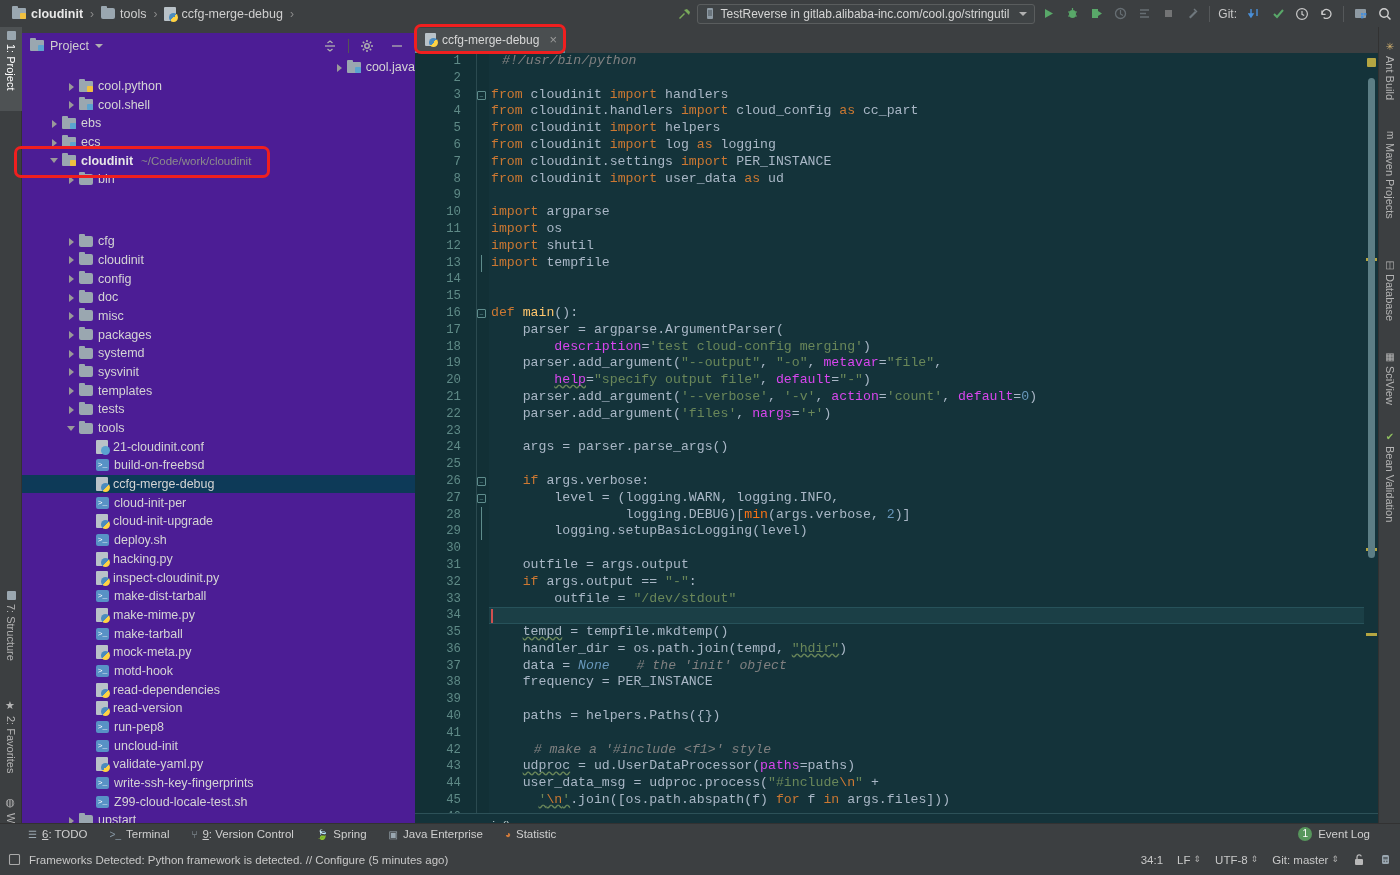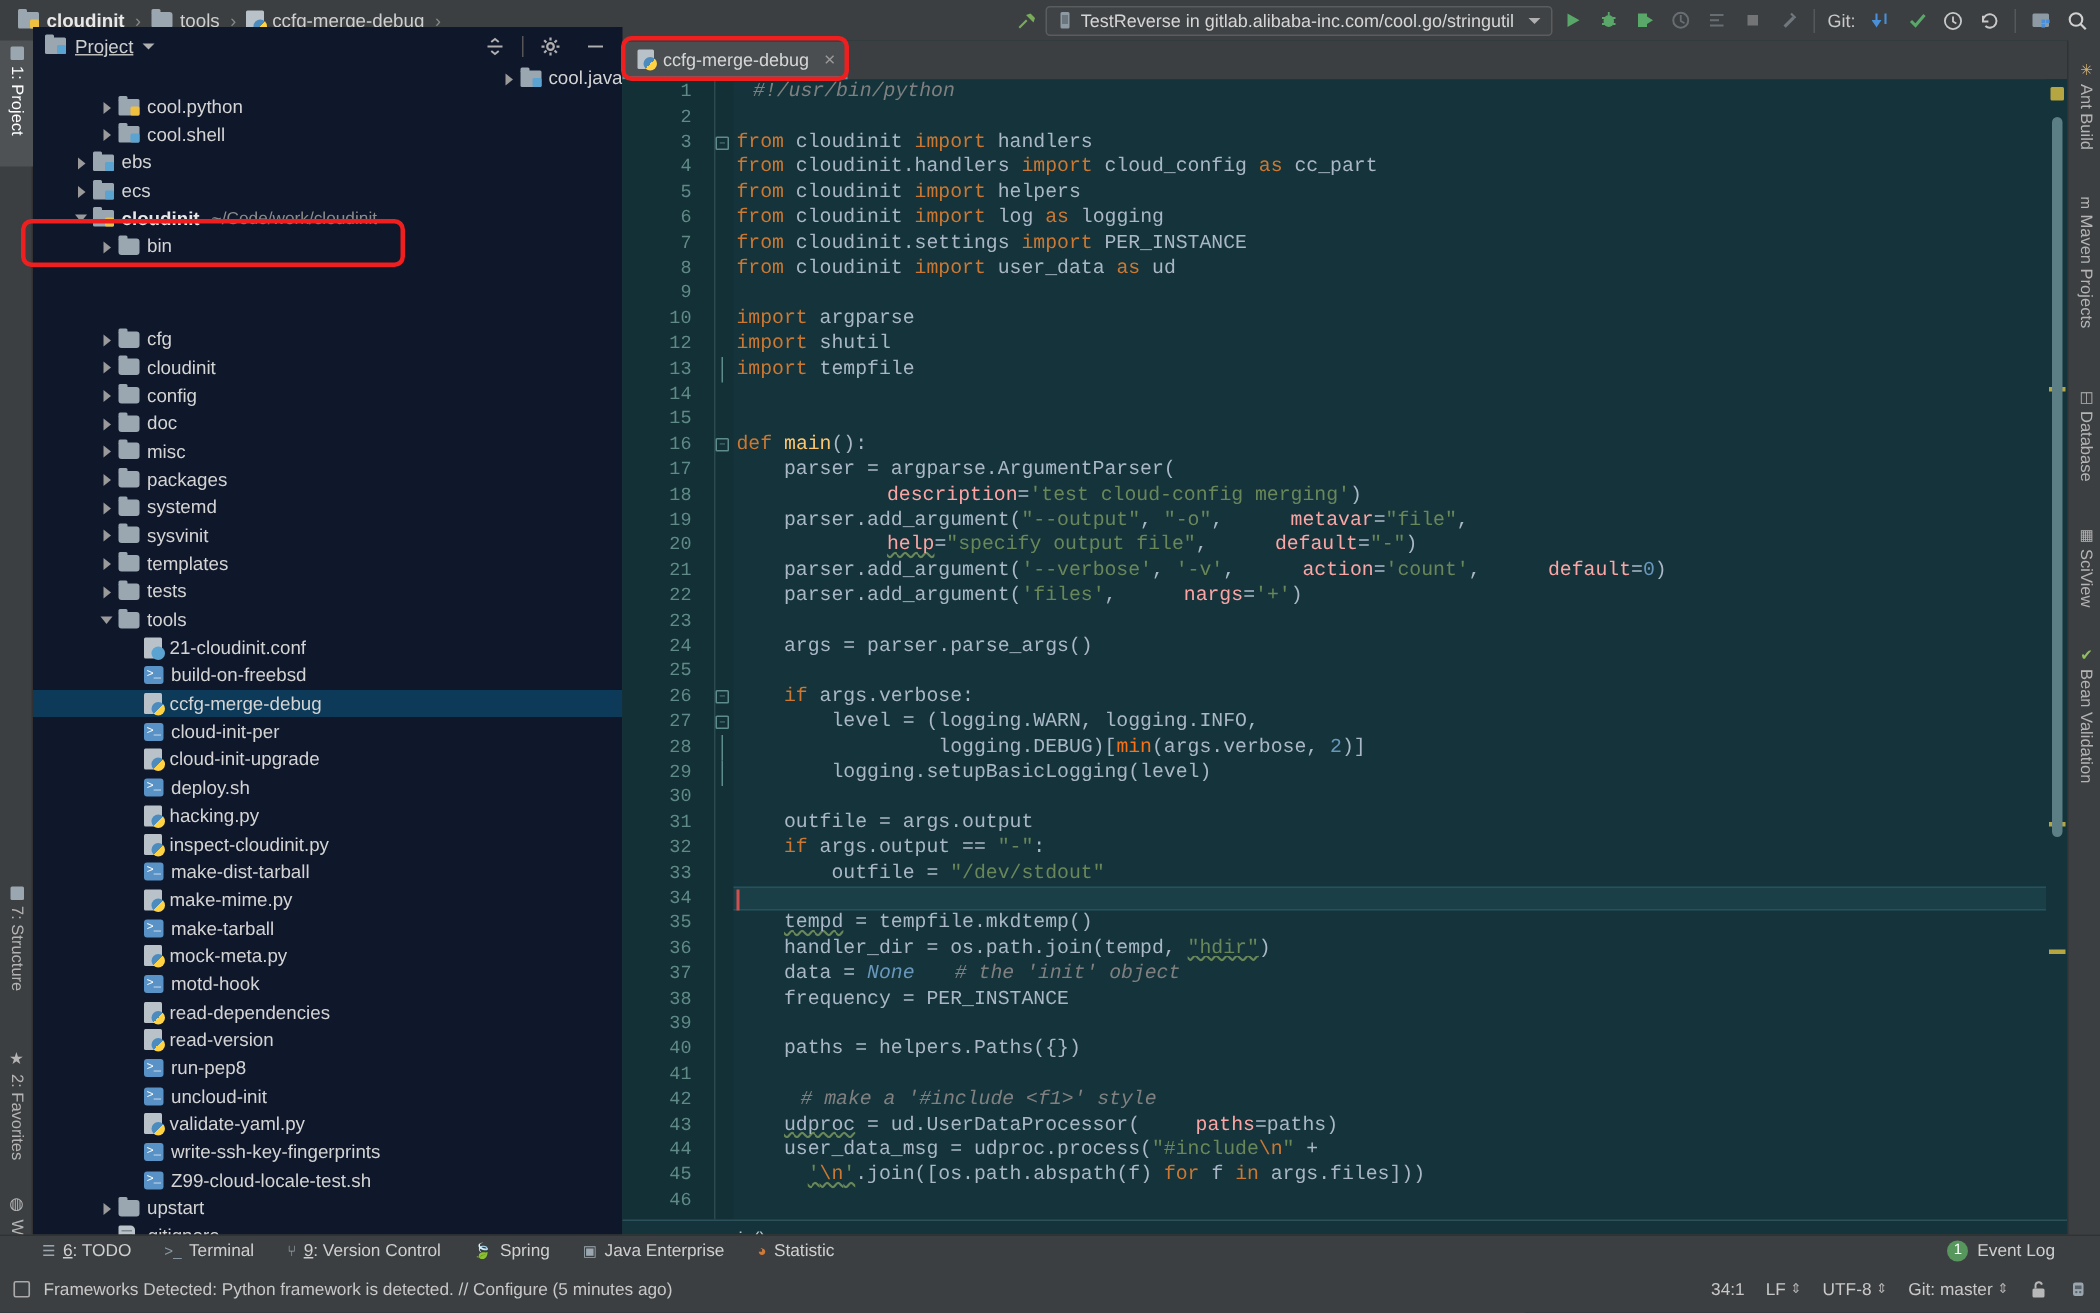--- a/index.html
+++ b/index.html
@@ -63,21 +63,21 @@
       display:flex; align-items:center; gap:4px; padding:4px 0; }
   .vtab.active { background:#4e5254; color:#ffffff; }
   .vdot { width:9px;height:9px; background:#9aa7b0; border-radius:1px; flex:none;
       transform:rotate(90deg); }
 
   
   .rightstrip { position:absolute; right:0; top:27px; width:22px; height:810px; background:#3c3f41;
       border-left:1px solid #323232; }
 
   
-  .projpanel { position:absolute; left:22px; top:18px; width:393px; height:810px; background:#0f172a;text-decoration:underline; }
+  .projpanel { position:absolute; left:22px; top:33px; width:393px; height:810px; background:#4c1d95; }
   .projhead { height:25px; display:flex; align-items:center; padding-left:8px; gap:6px; }
   .projhead .title { color:#cfcfcf; font-size:12.5px; }
   .caret-dn { width:0;height:0;border-left:4px solid transparent;border-right:4px solid transparent;
       border-top:4px solid #b0b0b0; }
   .projhead .spacer{ flex:1; }
   .hicon { width:24px; height:22px; display:flex; align-items:center; justify-content:center; }
   .vsep { width:1px; height:14px; background:#555; }
 
   .tree { position:absolute; left:0; top:25px; width:393px; height:785px; overflow:hidden;
       font-size:12.5px; }
@@ -117,21 +117,21 @@
   .curline { position:absolute; left:74px; width:889px; height:16.8px; background:#1b3f46;
       border-top:1px solid #27525a; border-bottom:1px solid #27525a; }
 
   
   .kw { color:#cc7832; }
   .kw2 { color:#e8bf6a;font-style:italic; }
   .str { color:#6a8759; }
   .cmt { color:#808080; font-style:italic;margin-left:11px; }
   .num2 { color:#6897bb; }
   .fn { color:#ffc66d; }
-  .param { color:#fca5a5;margin-left:37px; }
+  .param { color:#d946ef; }
   .bi { color:#f97316; }
   .esc { color:#cc7832; }
   .err { text-decoration:underline wavy #6a8759; text-decoration-skip-ink:none; }
 
   
   .markbar { position:absolute; right:0; top:26px; width:14px; height:760px; background:#14333a; }
   .mk { position:absolute; right:1px; width:11px; height:3px; background:#b5a642; }
   .sbthumb { position:absolute; right:3px; width:7px; border-radius:4px; background:#5c7e85; }
   .errsq { position:absolute; right:2px; top:4px; width:9px; height:9px; background:#b5a642; border-radius:1px; }
 
@@ -584,20 +584,21 @@
           <div class="ln"><span class="num">1</span><span class="code"><span class="cmt">#!/usr/bin/python</span></span></div>
           <div class="ln"><span class="num">2</span><span class="code"></span></div>
           <div class="ln"><span class="num">3</span><span class="fold">–</span><span class="code"><span class="kw">from</span> cloudinit <span class="kw">import</span> handlers</span></div>
           <div class="ln"><span class="num">4</span><span class="code"><span class="kw">from</span> cloudinit.handlers <span class="kw">import</span> cloud_config <span class="kw">as</span> cc_part</span></div>
           <div class="ln"><span class="num">5</span><span class="code"><span class="kw">from</span> cloudinit <span class="kw">import</span> helpers</span></div>
           <div class="ln"><span class="num">6</span><span class="code"><span class="kw">from</span> cloudinit <span class="kw">import</span> log <span class="kw">as</span> logging</span></div>
           <div class="ln"><span class="num">7</span><span class="code"><span class="kw">from</span> cloudinit.settings <span class="kw">import</span> PER_INSTANCE</span></div>
           <div class="ln"><span class="num">8</span><span class="code"><span class="kw">from</span> cloudinit <span class="kw">import</span> user_data <span class="kw">as</span> ud</span></div>
           <div class="ln"><span class="num">9</span><span class="code"></span></div>
           <div class="ln"><span class="num">10</span><span class="code"><span class="kw">import</span> argparse</span></div>
+          <div class="ln"><span class="num">11</span><span class="code"><span class="kw">import</span> os</span></div>
           <div class="ln"><span class="num">12</span><span class="code"><span class="kw">import</span> shutil</span></div>
           <div class="ln"><span class="num">13</span><span class="fold pipe"></span><span class="code"><span class="kw">import</span> tempfile</span></div>
           <div class="ln"><span class="num">14</span><span class="code"></span></div>
           <div class="ln"><span class="num">15</span><span class="code"></span></div>
           <div class="ln"><span class="num">16</span><span class="fold">–</span><span class="code"><span class="kw">def</span> <span class="fn">main</span>():</span></div>
           <div class="ln"><span class="num">17</span><span class="code">    parser = argparse.ArgumentParser(</span></div>
           <div class="ln"><span class="num">18</span><span class="code">        <span class="param">description</span>=<span class="str">'test cloud-config merging'</span>)</span></div>
           <div class="ln"><span class="num">19</span><span class="code">    parser.add_argument(<span class="str">"--output"</span>, <span class="str">"-o"</span>, <span class="param">metavar</span>=<span class="str">"file"</span>,</span></div>
           <div class="ln"><span class="num">20</span><span class="code">        <span class="param err">help</span>=<span class="str">"specify output file"</span>, <span class="param">default</span>=<span class="str">"-"</span>)</span></div>
           <div class="ln"><span class="num">21</span><span class="code">    parser.add_argument(<span class="str">'--verbose'</span>, <span class="str">'-v'</span>, <span class="param">action</span>=<span class="str">'count'</span>, <span class="param">default</span>=<span class="num2">0</span>)</span></div>

